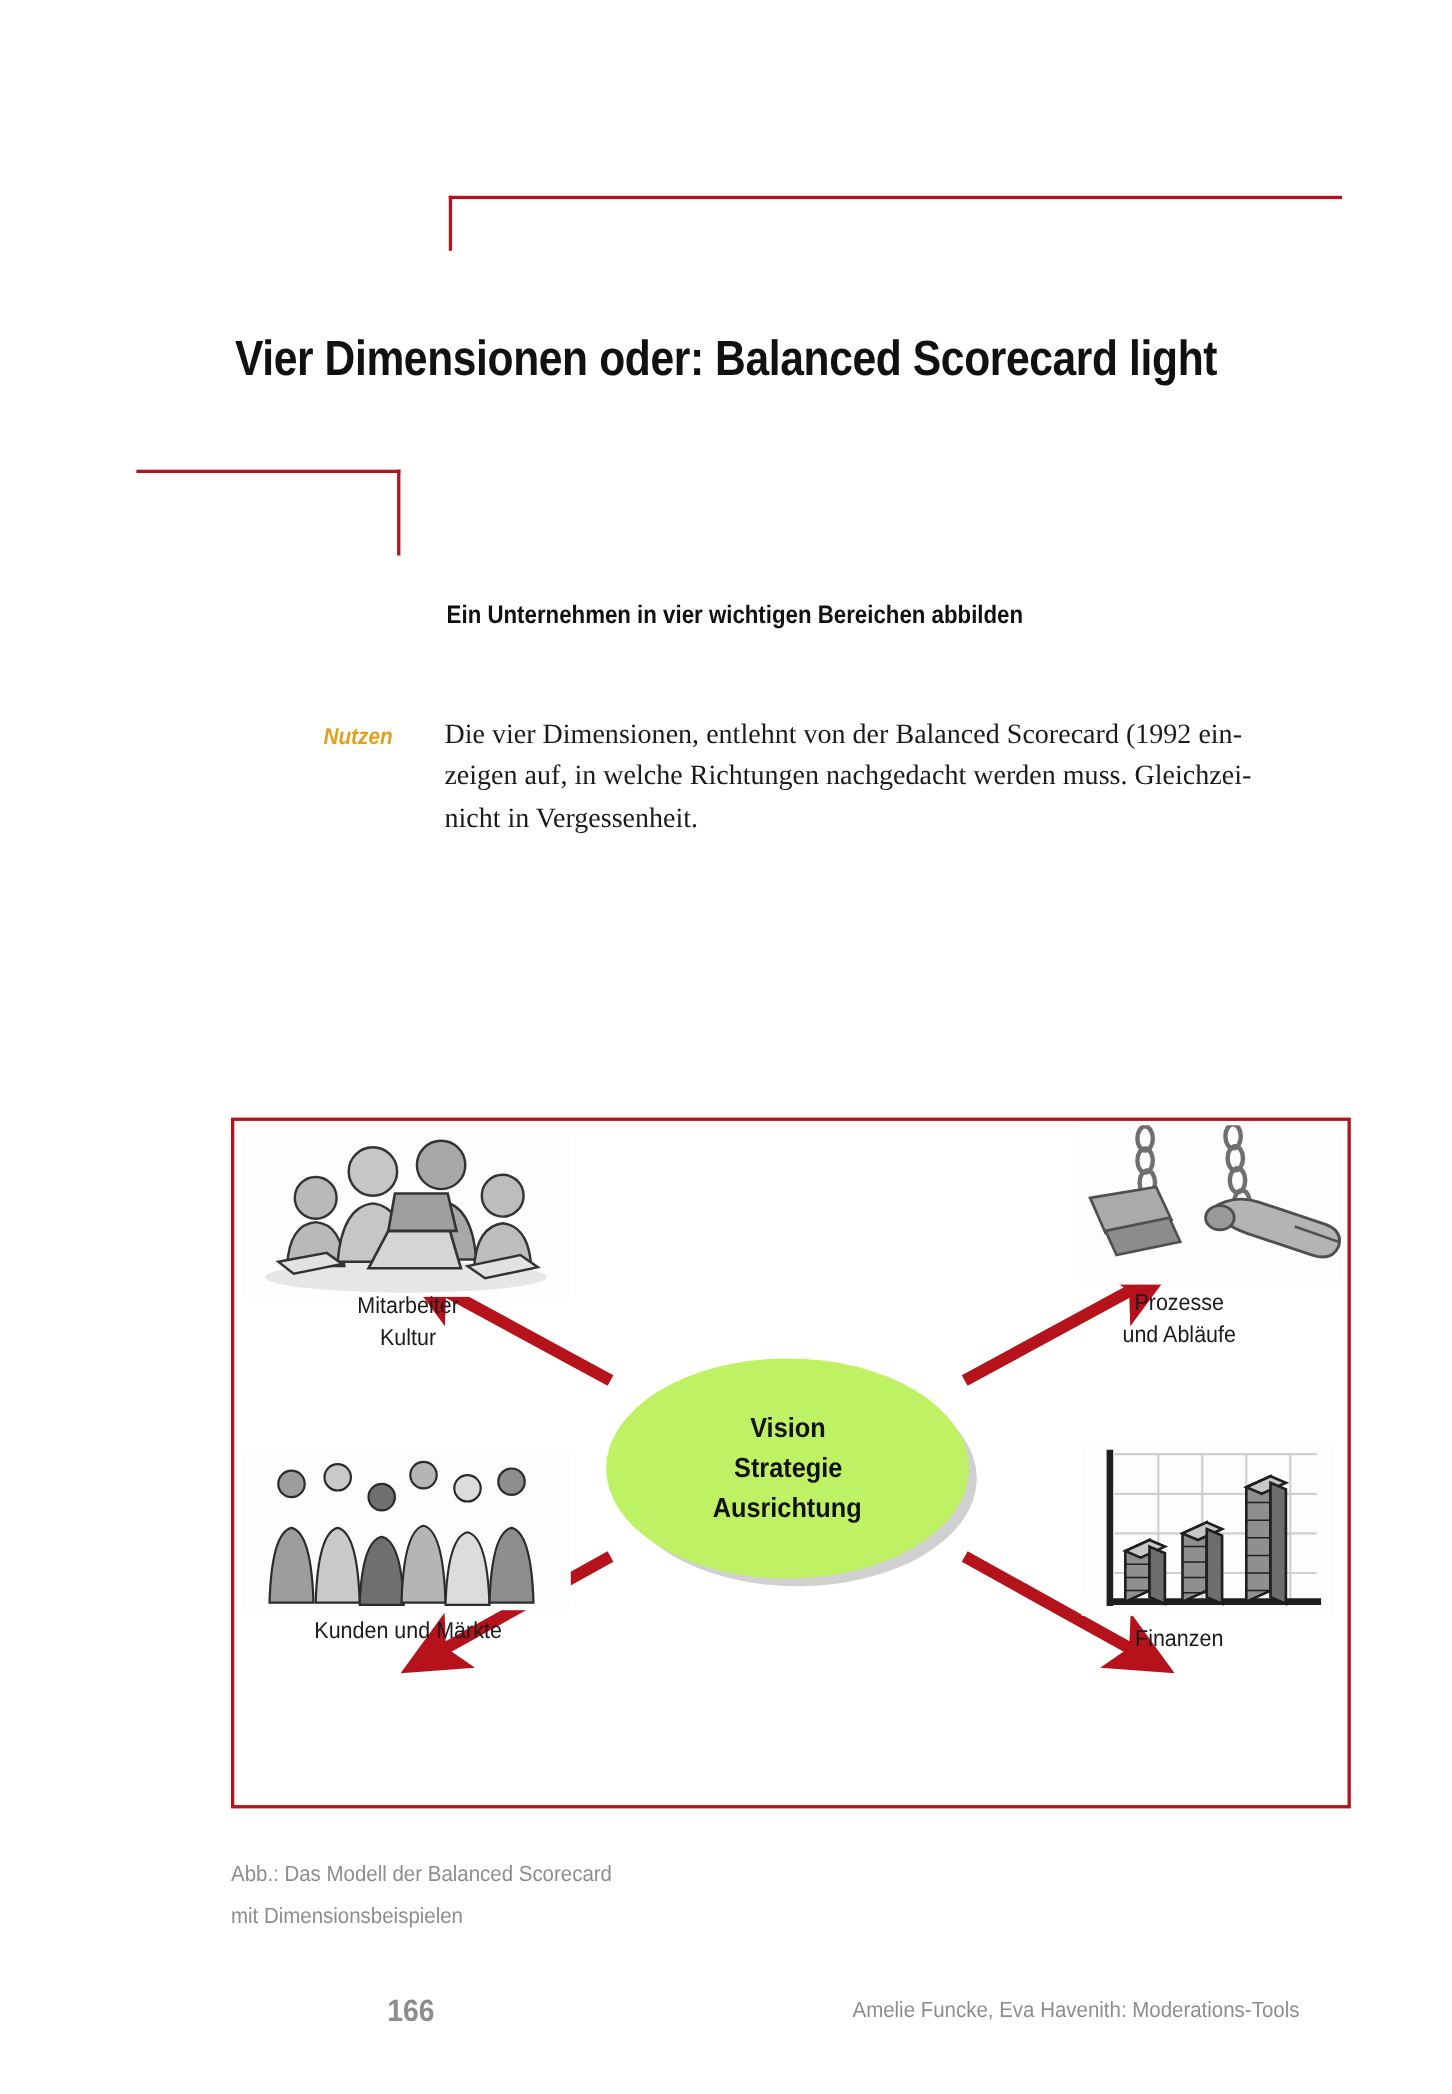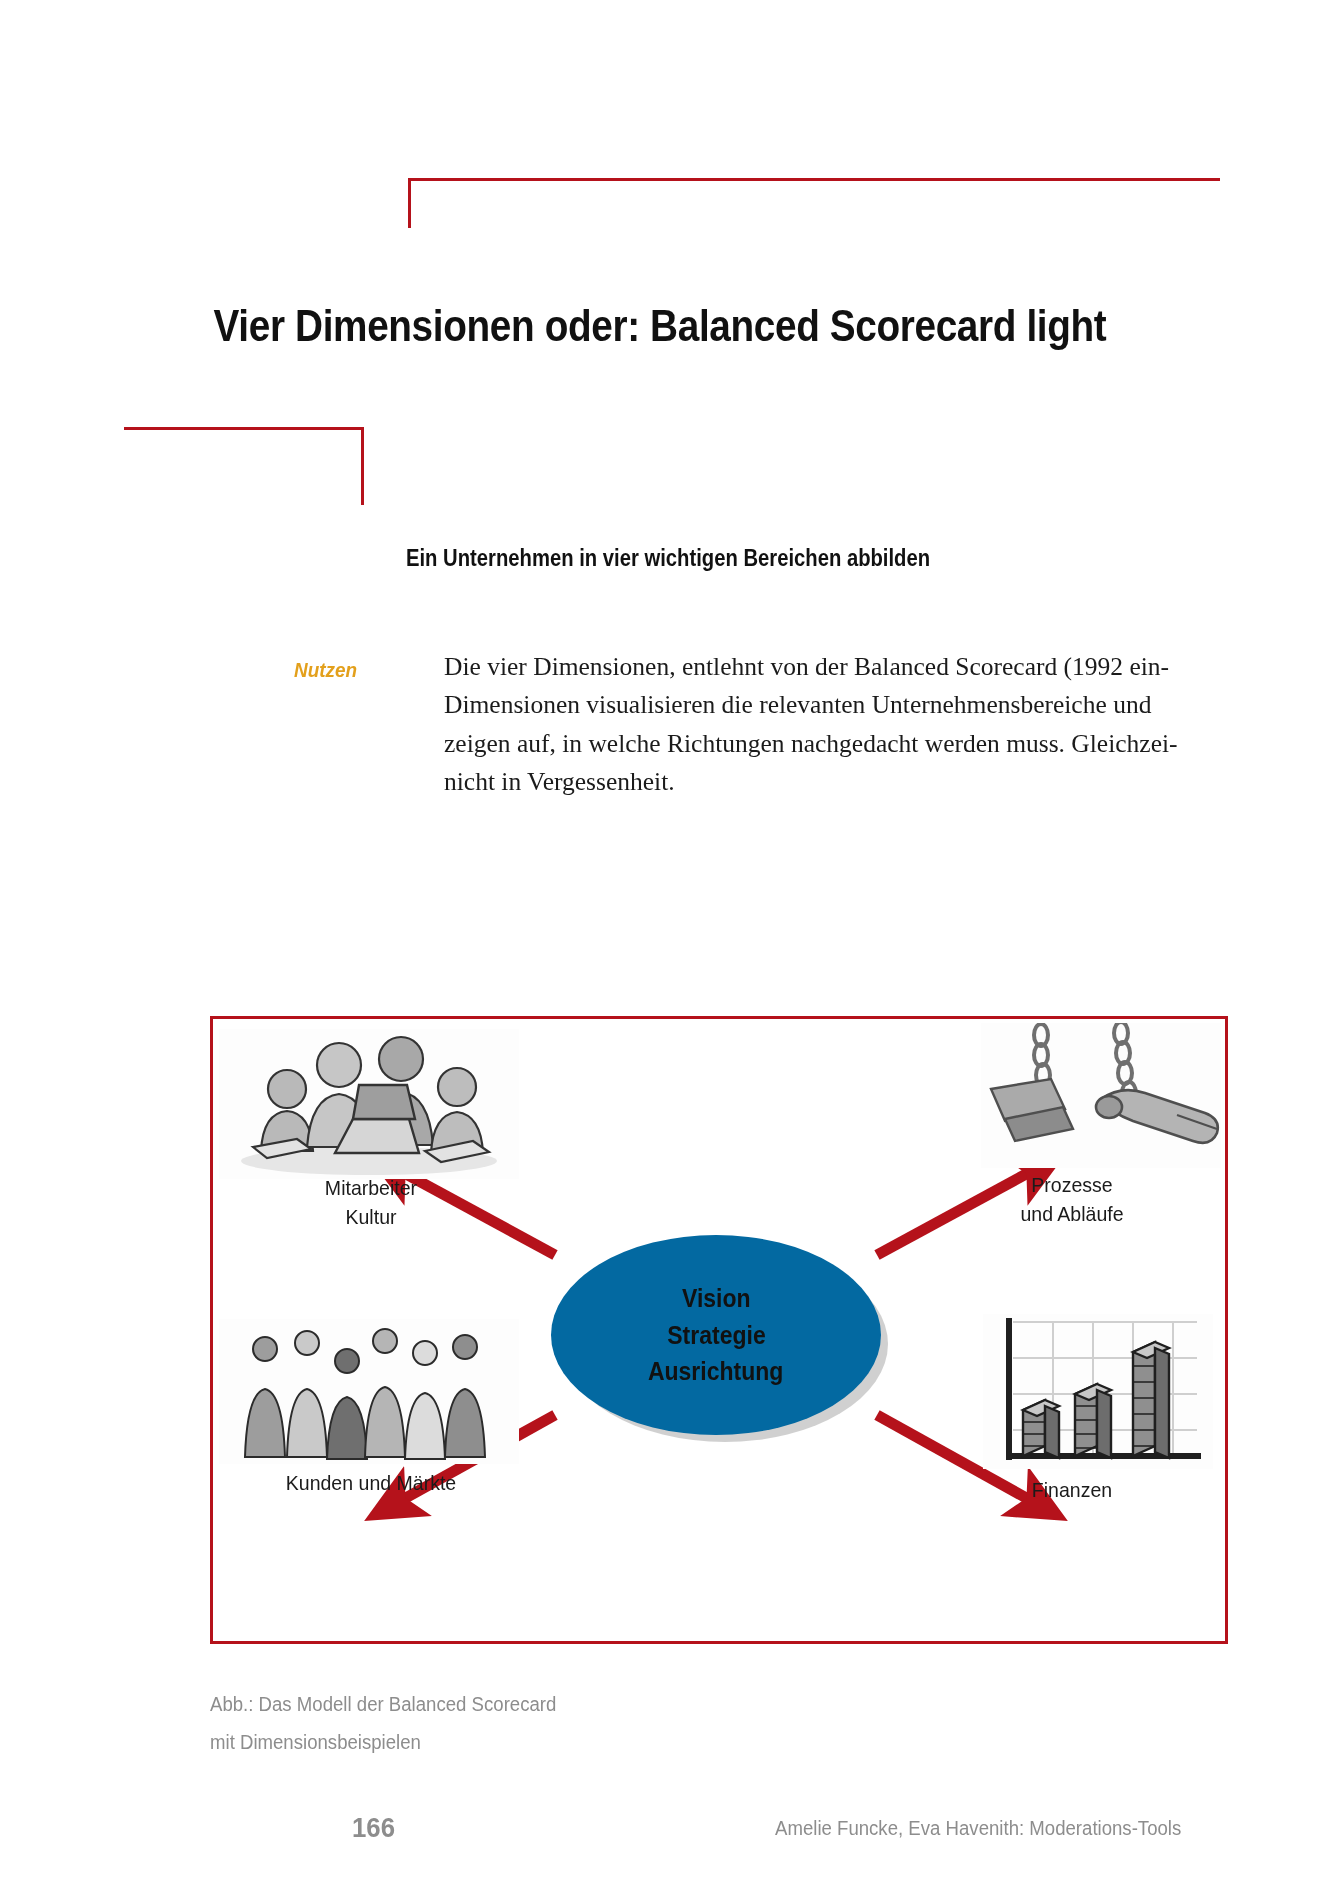--- a/index.html
+++ b/index.html
@@ -99,21 +99,21 @@
   .body-copy {
     position: absolute;
     left: 404px;
     top: 648px;
     width: 824px;
     font-family: "Liberation Serif", serif;
     font-size: 25.5px;
     line-height: 38.3px;
     color: #1b1b1b;
   }
-  .body-copy .ln { display: block; white-space: nowrap; margin-left: 40px; }
+  .body-copy .ln { display: block; white-space: nowrap; }
 
   
   .figure-frame {
     position: absolute;
     left: 210px;
     top: 1016px;
     width: 1018px;
     height: 628px;
     border: 3px solid #b5121b;
     box-sizing: border-box;
@@ -123,21 +123,21 @@
   .fig-inner { position: absolute; inset: 0; }
 
   
   .center-ellipse {
     position: absolute;
     left: 338px;
     top: 216px;
     width: 330px;
     height: 200px;
     border-radius: 50%;
-    background: #0369a1;
+    background: #bef264;
     box-shadow: 9px 9px 0 -2px rgba(150,150,150,0.45);
     display: flex;
     flex-direction: column;
     align-items: center;
     justify-content: center;
     gap: 2px;
   }
   .center-ellipse span {
     font-family: "Liberation Sans Narrow", "Liberation Sans", sans-serif;
     font-weight: bold;
@@ -224,21 +224,20 @@
 
 <div class="rule-sub-h"></div>
 <div class="rule-sub-v"></div>
 
 <div class="subheading">Ein Unternehmen in vier wichtigen Bereichen abbilden</div>
 
 <div class="margin-label">Nutzen</div>
 
 <div class="body-copy">
   <span class="ln">Die vier Dimensionen, entlehnt von der Balanced Scorecard (1992 ein-</span>
-  <span class="ln">Dimensionen visualisieren die relevanten Unternehmensbereiche und</span>
   <span class="ln">zeigen auf, in welche Richtungen nachgedacht werden muss. Gleichzei-</span>
   <span class="ln">nicht in Vergessenheit.</span>
 </div>
 
 <div class="figure-frame">
   <div class="fig-inner">
 
     <svg class="arrows" width="1012" height="622" viewBox="0 0 1012 622">
       <defs>
         <marker id="ah" markerWidth="6" markerHeight="6" refX="2.6" refY="3" orient="auto" markerUnits="strokeWidth">

